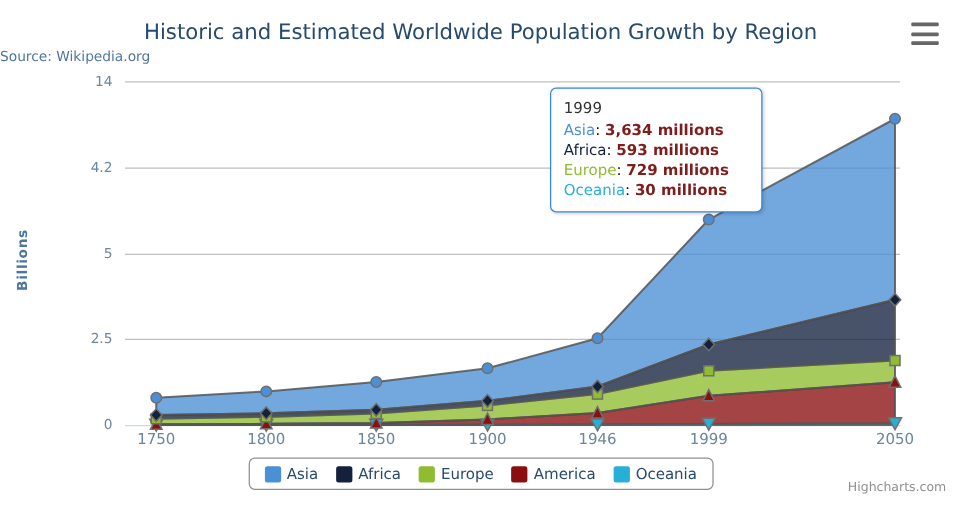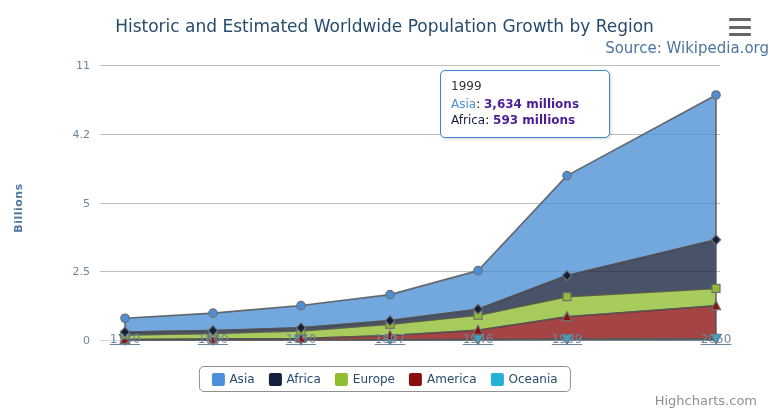--- a/index.html
+++ b/index.html
@@ -18,22 +18,22 @@
   
   .chart-title{
     position:absolute;top:16px;left:0;width:769px;
     text-align:center;
     font-size:17px;color:#274b6d;
     font-family:"DejaVu Sans", sans-serif;
     white-space:nowrap;
   }
   .chart-subtitle{
     position:absolute;top:39px;left:0;width:769px;
-    text-align:right;
-    font-size:15px;color:#4d759e;
+    text-align:left;
+    font-size:11px;color:#4d759e;
   }
 
   
   .menu-btn{
     position:absolute;top:18px;right:18px;
     width:22px;height:18px;
     display:flex;flex-direction:column;justify-content:space-between;
     cursor:pointer;
   }
   .menu-btn i{display:block;height:3px;background:#666;border-radius:1px;}
@@ -58,25 +58,24 @@
   }
   .yaxis-title{
     position:absolute;left:18px;top:208px;
     font-size:11px;font-weight:bold;color:#4d759e;
     transform:translate(-50%,-50%) rotate(-90deg);
     transform-origin:center center;
     white-space:nowrap;
     letter-spacing:.5px;
   }
   .xlab{
-    position:absolute;top:332px;
+    position:absolute;top:344px;
     font-size:12px;color:#6d869c;
     transform:translateX(-50%);
     white-space:nowrap;
-    text-decoration:underline;
   }
 
   
   .areasvg{position:absolute;left:0;top:0;width:620px;height:275px;overflow:visible;}
 
   
   .tooltip{
     position:absolute;
     left:440px;top:70px;
     min-width:148px;
@@ -85,61 +84,61 @@
     border-radius:5px;
     padding:7px 10px 9px 10px;
     box-shadow:1px 1px 3px rgba(0,0,0,.18);
     font-size:12px;
     line-height:16px;
     white-space:nowrap;
   }
   .tt-head{color:#333;font-size:12px;padding-bottom:2px;}
   .tt-row{font-size:12px;}
   .tt-key{font-weight:normal;}
-  .tt-val{color:#4c1d95;font-weight:bold;}
+  .tt-val{color:#7f1d1d;font-weight:bold;}
 
   
   .legend{
     position:absolute;
     left:50%;transform:translateX(-50%);
     top:366px;
     border:1px solid #909090;
     border-radius:5px;
     background:#ffffff;
     padding:5px 12px;
     display:flex;align-items:center;gap:14px;
   }
   .leg-item{display:flex;align-items:center;gap:5px;cursor:pointer;}
   .leg-sw{width:13px;height:13px;border-radius:2px;display:block;}
   .leg-txt{font-size:12px;color:#274b6d;}
 
   
   .credit{
-    position:absolute;right:12px;bottom:8px;
-    font-size:13px;color:#909090;
+    position:absolute;right:12px;bottom:20px;
+    font-size:10px;color:#909090;
     cursor:pointer;
   }
 </style>
 </head>
 <body>
 
 <div id="chart">
 
   <div class="chart-title">Historic and Estimated Worldwide Population Growth by Region</div>
   <div class="chart-subtitle">Source: Wikipedia.org</div>
 
   <div class="menu-btn">
     <i></i>
     <i></i>
     <i></i>
   </div>
 
   <div class="ylabel-wrap">
     <div class="yaxis-title">Billions</div>
-    <div class="ylab" style="top:65px">11</div>
+    <div class="ylab" style="top:65px">14</div>
     <div class="ylab" style="top:133.75px">4.2</div>
     <div class="ylab" style="top:202.5px">5</div>
     <div class="ylab" style="top:271.25px">2.5</div>
     <div class="ylab" style="top:340px">0</div>
   </div>
 
   <div class="plot">
     <div class="gridline" style="top:0px"></div>
     <div class="gridline" style="top:68.75px"></div>
     <div class="gridline" style="top:137.5px"></div>
@@ -187,31 +186,33 @@
         <circle cx="378" cy="205.64499999999998" r="4.2" fill="#4b90d6" stroke="#6f6f6f" stroke-width="1.2"></circle>
         <circle cx="467" cy="110.60499999999999" r="4.2" fill="#4b90d6" stroke="#6f6f6f" stroke-width="1.2"></circle>
         <circle cx="616" cy="30.002500000000026" r="4.2" fill="#4b90d6" stroke="#6f6f6f" stroke-width="1.2"></circle>
       </svg>
   </div>
 
   <div>
     <div class="xlab" style="left:125px">1750</div>
     <div class="xlab" style="left:213px">1800</div>
     <div class="xlab" style="left:301px">1850</div>
-    <div class="xlab" style="left:390px">1897</div>
+    <div class="xlab" style="left:390px">1900</div>
     <div class="xlab" style="left:478px">1946</div>
     <div class="xlab" style="left:567px">1999</div>
     <div class="xlab" style="left:716px">2050</div>
   </div>
 
   <div class="tooltip">
     <div class="tt-head">1999</div>
     <div id="tt-rows">
         <div class="tt-row"><span class="tt-key" style="color: rgb(75, 144, 214);">Asia</span><span>: </span><span class="tt-val">3,634 millions</span></div>
         <div class="tt-row"><span class="tt-key" style="color: rgb(20, 33, 61);">Africa</span><span>: </span><span class="tt-val">593 millions</span></div>
+        <div class="tt-row"><span class="tt-key" style="color: rgb(144, 188, 49);">Europe</span><span>: </span><span class="tt-val">729 millions</span></div>
+        <div class="tt-row"><span class="tt-key" style="color: rgb(39, 176, 214);">Oceania</span><span>: </span><span class="tt-val">30 millions</span></div>
       </div>
   </div>
 
   <div class="legend" id="legend">
       <div class="leg-item">
         <span class="leg-sw" style="background: rgb(75, 144, 214);"></span>
         <span class="leg-txt">Asia</span>
       </div>
       <div class="leg-item">
         <span class="leg-sw" style="background: rgb(20, 33, 61);"></span>

